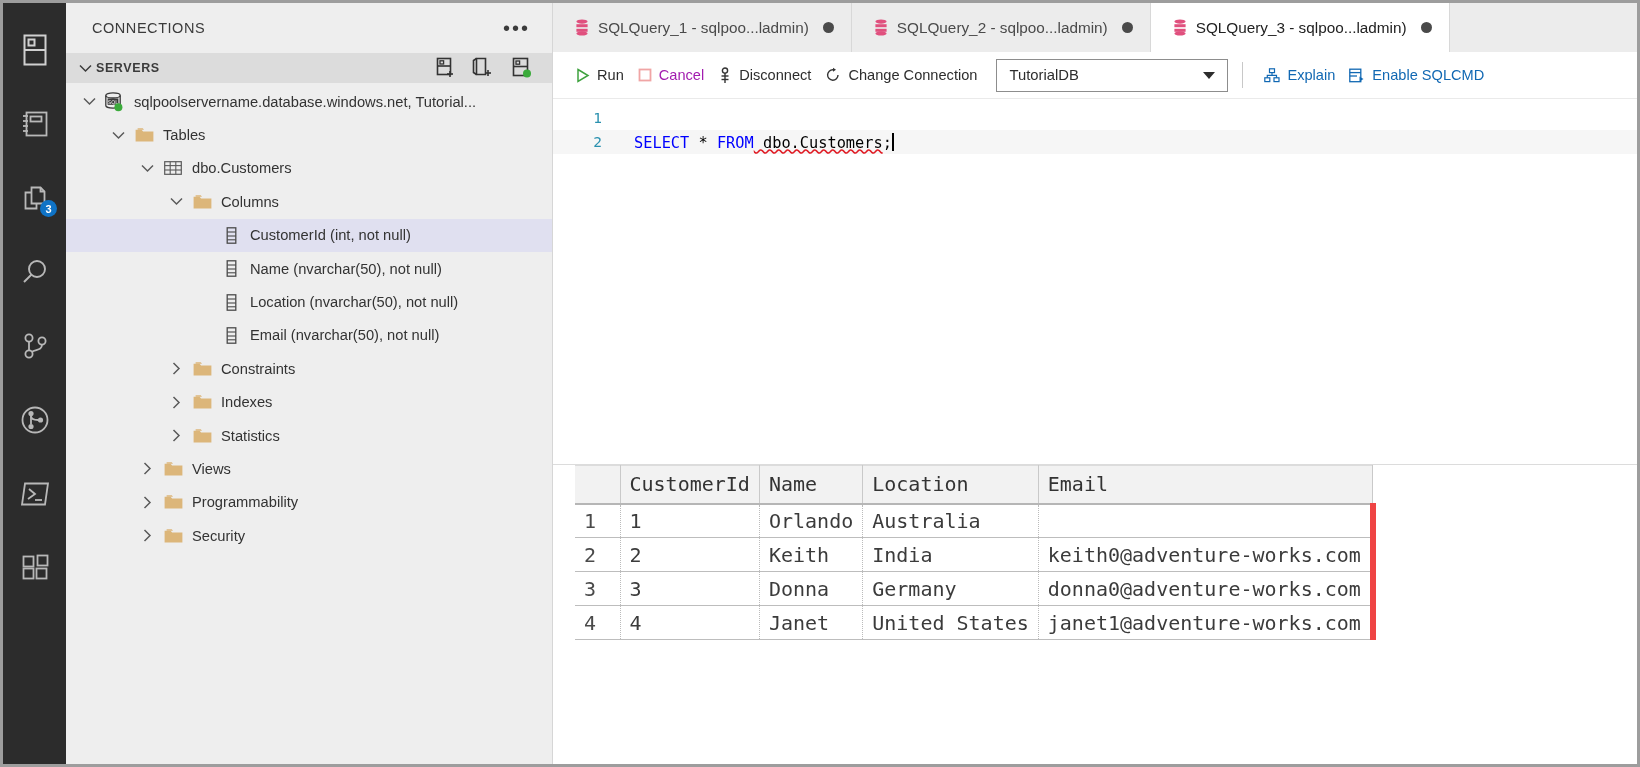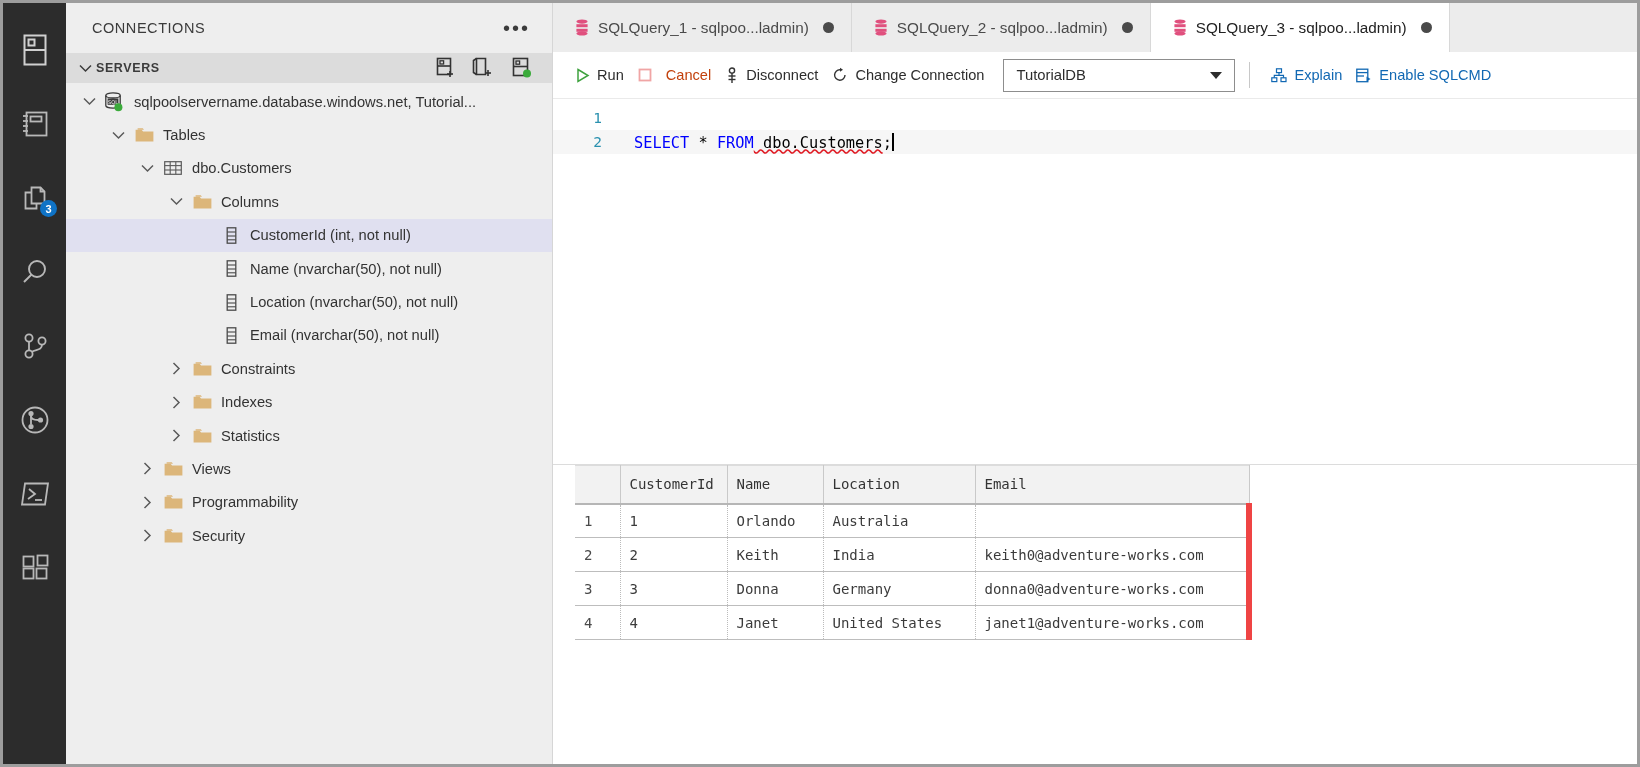--- a/index.html
+++ b/index.html
@@ -145,21 +145,21 @@
   }
   .tb-btn {
     display: flex; align-items: center;
     height: 30px;
     padding: 0 7px;
     font-size: 14.6px;
     color: #2d2d2d;
     cursor: pointer;
     white-space: nowrap;
   }
-  .tb-btn.disabled { color: #c2410c; cursor: default; gap: 7px; }
+  .tb-btn.disabled { color: #a21caf; cursor: default; }
   .tb-btn.link { color: #1168b3; }
   .tb-btn .ic { margin-right: 7px; display: flex; align-items: center; }
   .tb-sep {
     width: 1px; height: 26px; background: #c8c8c8; margin: 0 14px;
   }
   .db-select {
     position: relative;
     width: 232px; height: 33px;
     border: 1px solid #8d8d8d;
     background: #ffffff;
@@ -239,21 +239,21 @@
   .res-tab.active::after {
     content: "";
     position: absolute; left: 0; right: 0; bottom: 0;
     height: 3px; background: #0f6cbd;
   }
 
   .grid-wrap { flex: 1; overflow: hidden; padding-left: 22px; }
   table.grid {
     border-collapse: collapse;
     font-family: "DejaVu Sans Mono", monospace;
-    font-size: 14px;
+    font-size: 20px;
     color: #3b3b3b;
     table-layout: fixed;
   }
   table.grid th {
     background: #f2f2f2;
     font-weight: normal;
     text-align: left;
     height: 38px;
     padding: 0 9px;
     border-right: 1px solid #c9c9c9;

